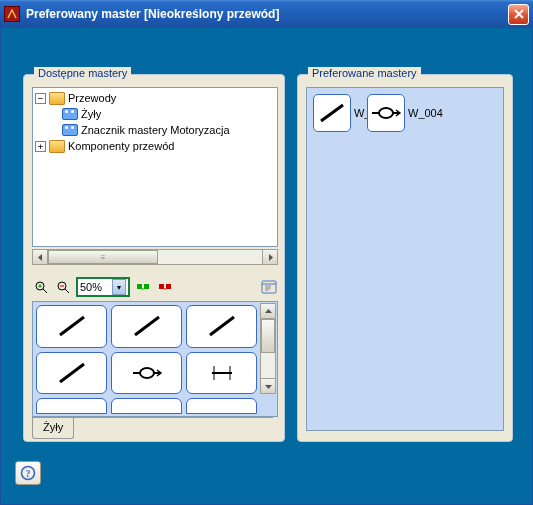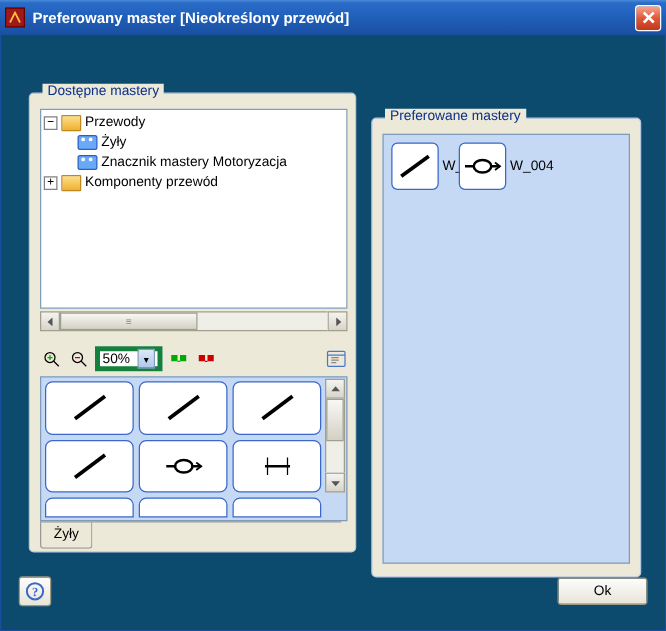--- a/index.html
+++ b/index.html
@@ -35,21 +35,21 @@
     background: linear-gradient(to bottom,#f8a890,#e0583a,#c03818);
     border: 1px solid #fff;
     border-radius: 3px;
     color:#fff;
     font-weight:bold;
     display:flex;align-items:center;justify-content:center;
     font-size:12px;
   }
   .client {
     position: relative;
-    background: #0c4a6e;
+    background: #0369a1;
     border: 1px solid #1a4fa0;
     border-top: none;
     height: 477px;
     padding: 14px;
   }
   .groupbox {
     position: absolute;
     border: 1px solid #b8c8e0;
     border-radius: 4px;
     background: #ece9d8;
@@ -57,21 +57,21 @@
   .groupbox > .legend {
     position: absolute;
     top: -8px;
     left: 10px;
     background: #ece9d8;
     color: #0a2f8a;
     padding: 0 4px;
     font-size: 11px;
   }
   .gb-left { left: 22px; top: 46px; width: 262px; height: 368px; }
-  .gb-right { left: 296px; top: 46px; width: 216px; height: 368px; margin-top: 20px; }
+  .gb-right { left: 296px; top: 46px; width: 216px; height: 368px; }
 
   .tree-wrap {
     position:absolute;
     left: 8px; top: 12px; width: 246px; height: 160px;
     background:#fff;
     border:1px solid #7f9db9;
     overflow:hidden;
   }
   .tree {
     padding: 2px 2px 2px 2px;
@@ -113,21 +113,21 @@
   .sthumb{position:absolute;left:0;top:0;bottom:0;width:110px;background:linear-gradient(#f8f8f4,#d4d0c4);border:1px solid #a0a090;display:flex;align-items:center;justify-content:center;color:#888;font-size:8px;}
 
   .toolbar{
     position:absolute;left:8px;top:200px;width:246px;height:24px;
     display:flex;align-items:center;gap:4px;
   }
   .tbtn{
     width:18px;height:18px;display:flex;align-items:center;justify-content:center;
   }
   .zoom-sel{
-    width:54px;height:20px;border:4px solid #15803d;background:#fff;
+    width:54px;height:20px;border:2px solid #15803d;background:#fff;
     display:flex;align-items:center;padding:0 2px;font-size:11px;
     justify-content:space-between;
   }
   .zoom-sel .dd{width:14px;height:16px;background:linear-gradient(#dce8f8,#aec8ec);border:1px solid #7f9db9;display:flex;align-items:center;justify-content:center;font-size:8px;}
 
   .grid-wrap{
     position:absolute;left:8px;top:226px;width:246px;height:116px;
     background:#c5d8f4;border:1px solid #7f9db9;
     overflow:hidden;
   }
@@ -380,18 +380,15 @@
   </div>
 
   <div class="bottom-bar">
     <div class="help-btn">
       <svg width="16" height="16">
           <circle cx="8" cy="8" r="6.5" fill="none" stroke="#3a68c8" stroke-width="1.6"></circle>
           <text x="8" y="12" text-anchor="middle" font-size="10" font-family="Tahoma" fill="#3a68c8" font-weight="bold">?</text>
         </svg>
     </div>
     <div class="spacer"></div>
-    <div class="btn">
-      <span>Ok</span>
-    </div>
   </div>
 
 </div>
 
 </body></html>

